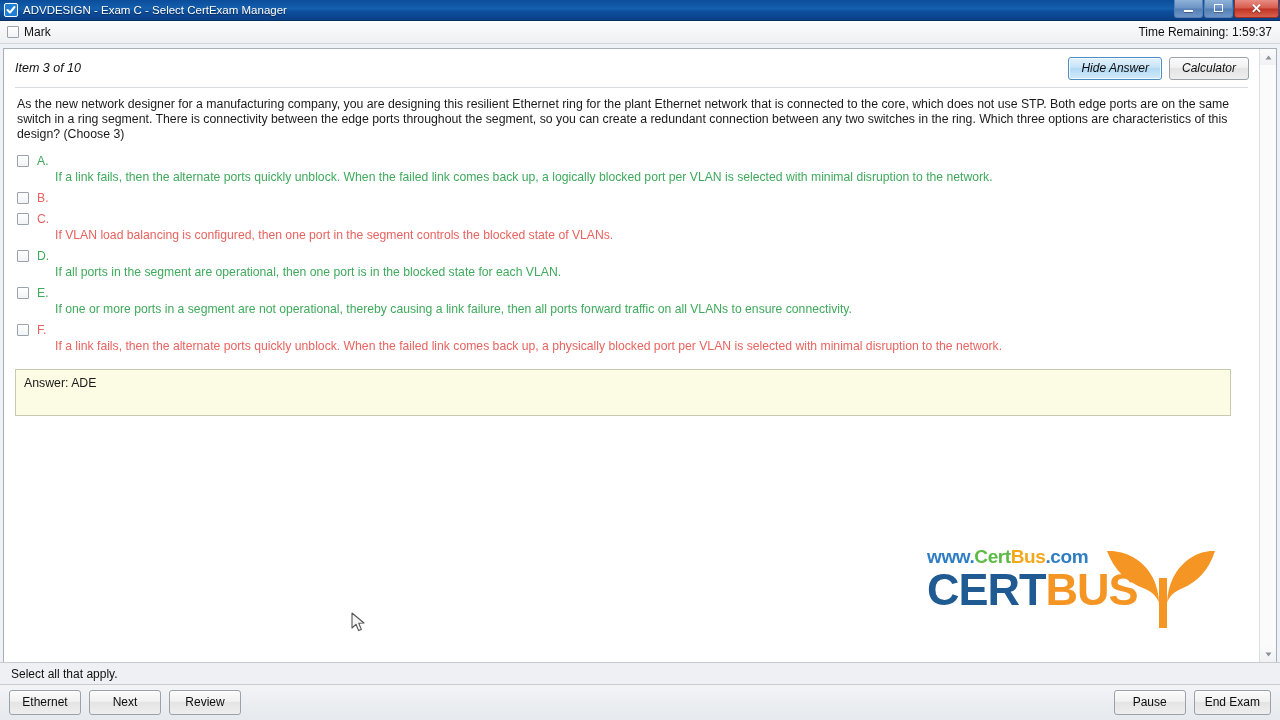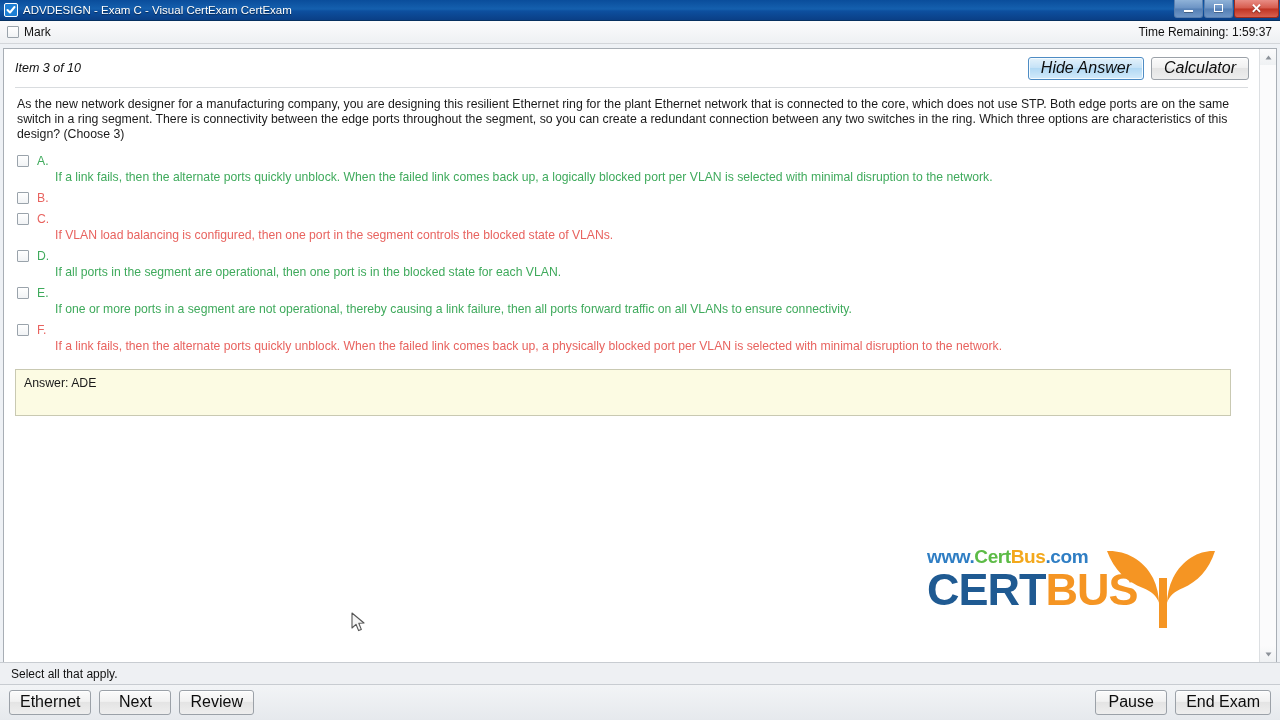--- a/index.html
+++ b/index.html
@@ -109,21 +109,21 @@
   .item-row {
     height: 38px;
     display: flex; align-items: center;
     padding: 0 10px 0 11px;
     flex: none;
     font-style: italic;
   }
   .item-label { font-size: 12.5px; color: #111; }
   .item-btns { margin-left: auto; display: flex; gap: 7px; }
   .btn {
-    font-size: 16px;
+    font-size: 12px;
     color: #0d0d0d;
     padding: 3px 12px 4px;
     border: 1px solid #9ba1a8;
     border-radius: 3px;
     background: linear-gradient(to bottom, #fbfbfb 0%, #f1f1f1 45%, #e4e4e4 50%, #eeeeee 100%);
     box-shadow: inset 0 1px 0 #ffffff;
     line-height: 14px;
     white-space: nowrap;
   }
   .btn.primary {
@@ -246,21 +246,21 @@
 <body>
 
 <div id="app">
 
   <div class="titlebar">
     <div class="tb-icon">
       <svg width="10" height="10" viewBox="0 0 10 10" aria-hidden="true">
         <path d="M1.5 5 L4 7.5 L8.5 2" stroke="#ffffff" stroke-width="2" fill="none" stroke-linecap="round" stroke-linejoin="round"></path>
       </svg>
     </div>
-    <div class="tb-title">ADVDESIGN - Exam C - Visual CertExam CertExam</div>
+    <div class="tb-title">ADVDESIGN - Exam C - Select CertExam Manager</div>
     <div class="tb-buttons">
       <div class="tb-btn">
         <span class="tb-glyph min"></span>
       </div>
       <div class="tb-btn">
         <span class="tb-glyph max"></span>
       </div>
       <div class="tb-btn close">
         <span class="tb-glyph x">✕</span>
       </div>

